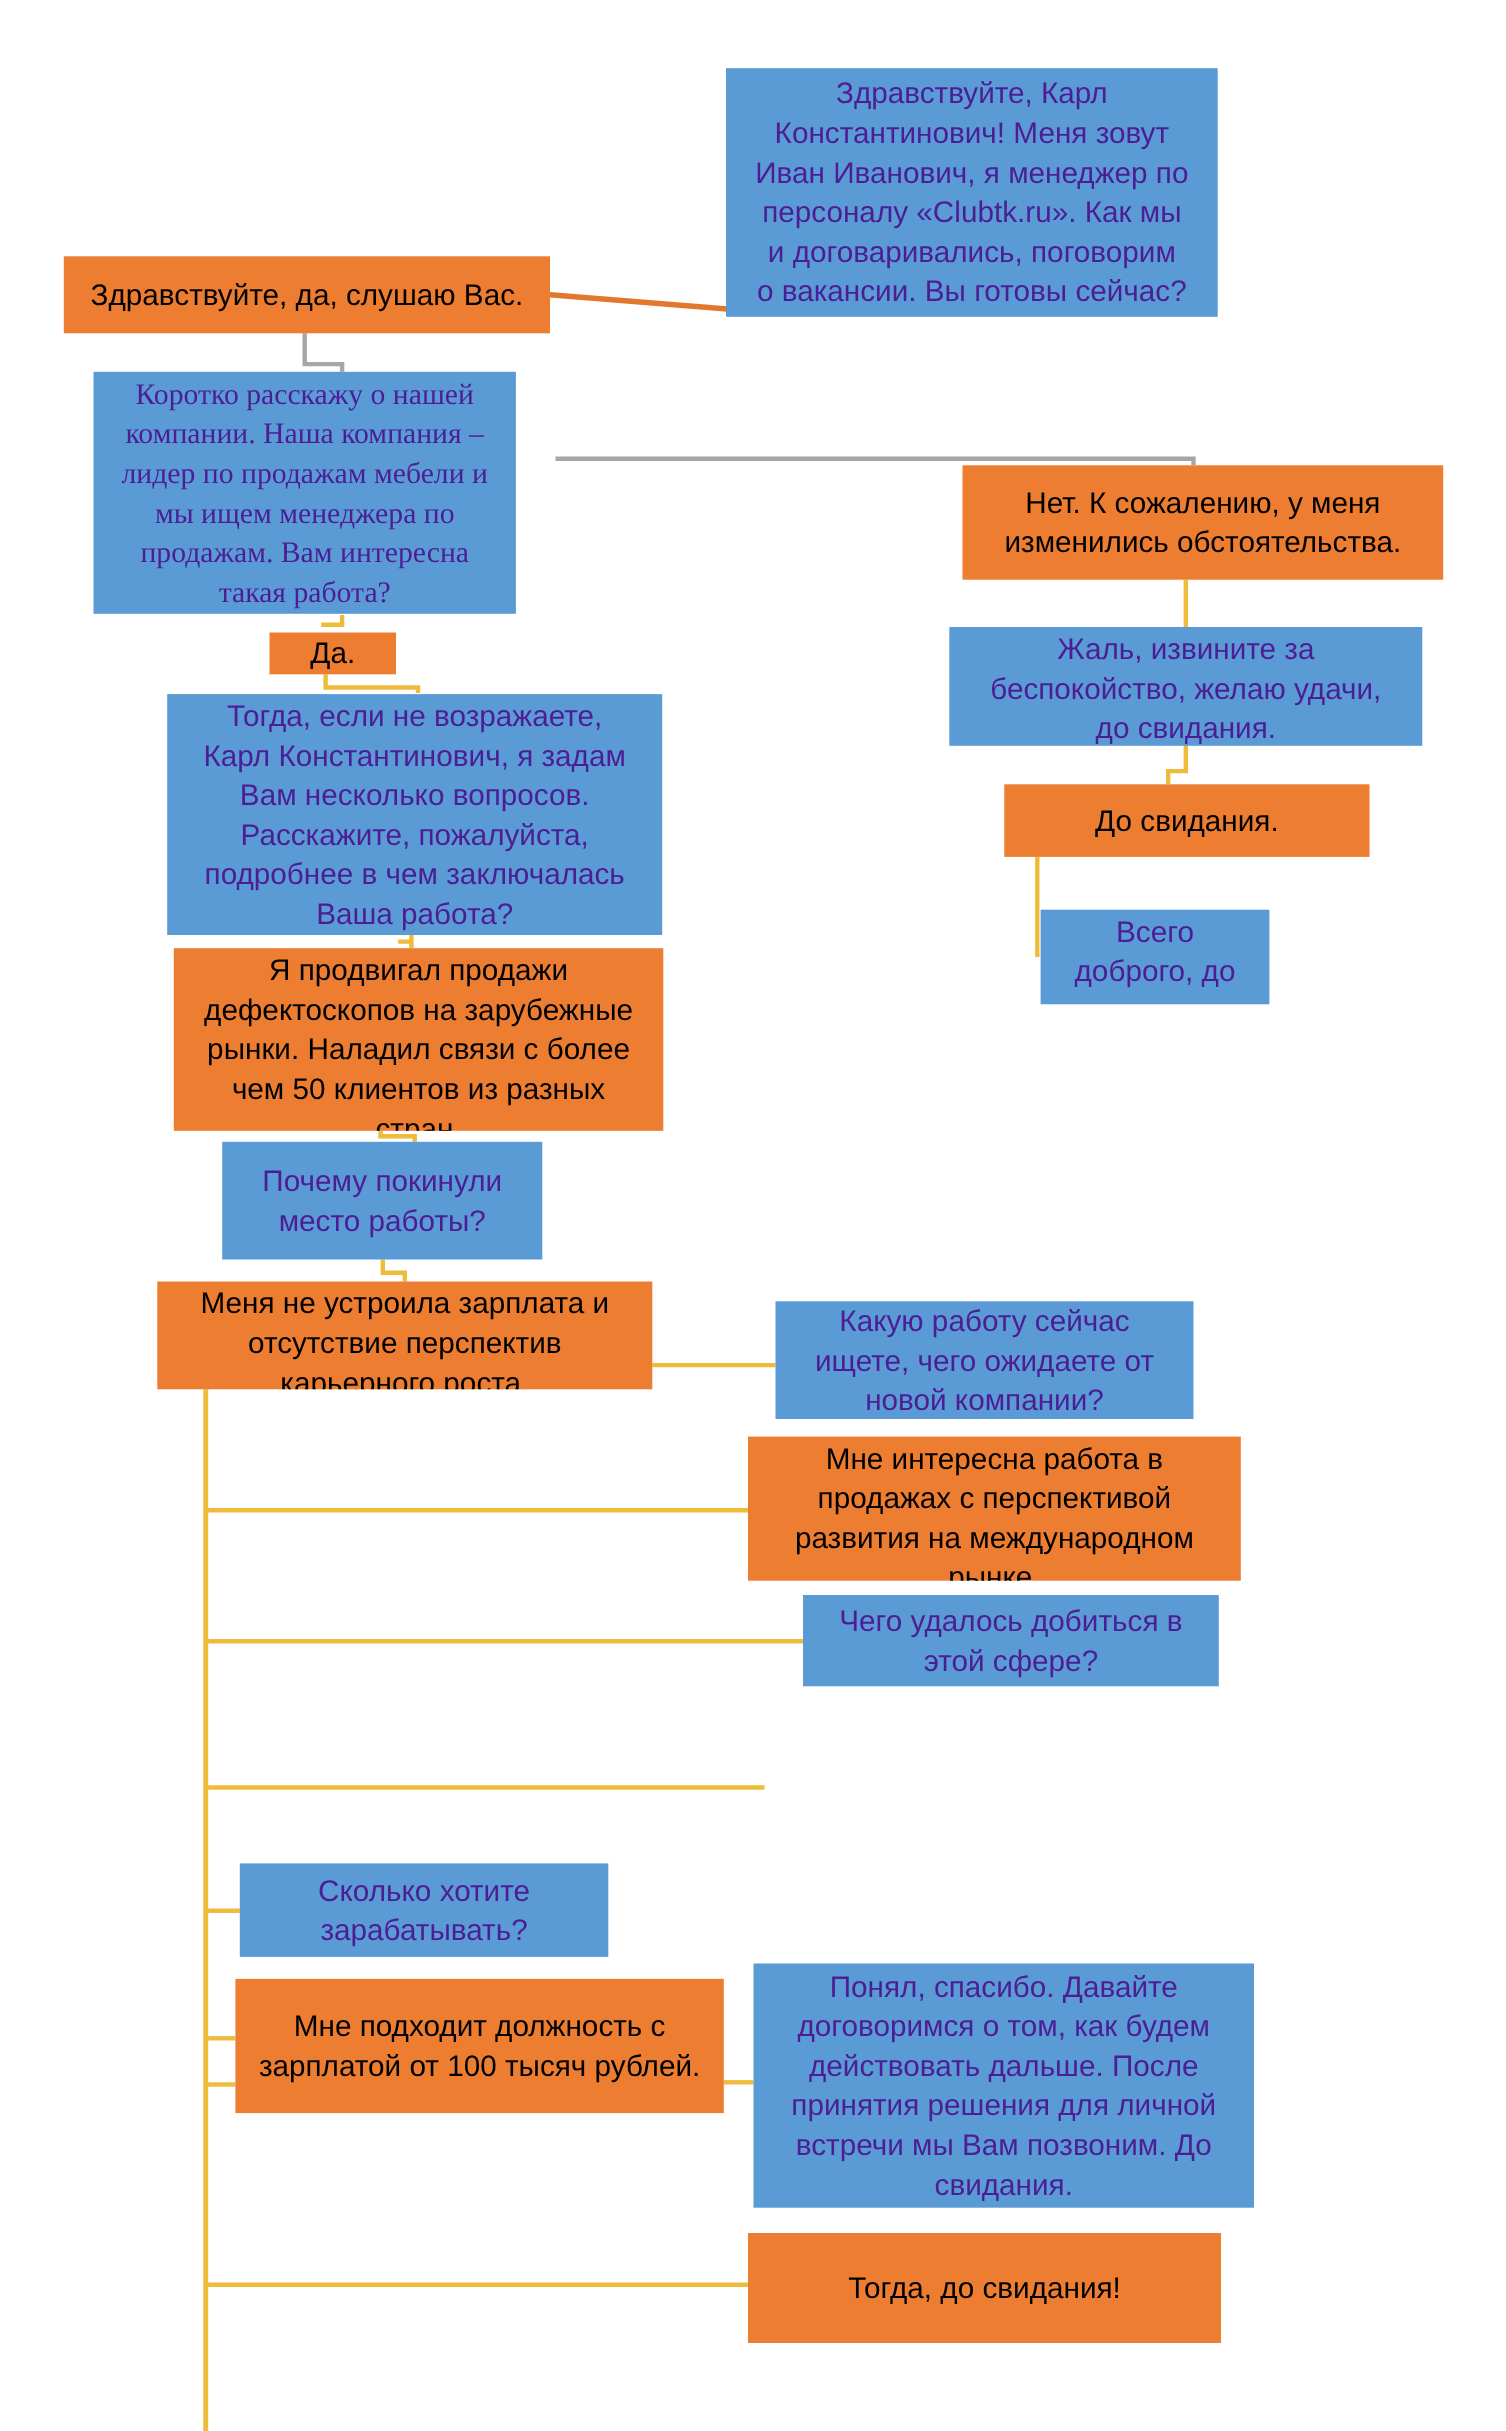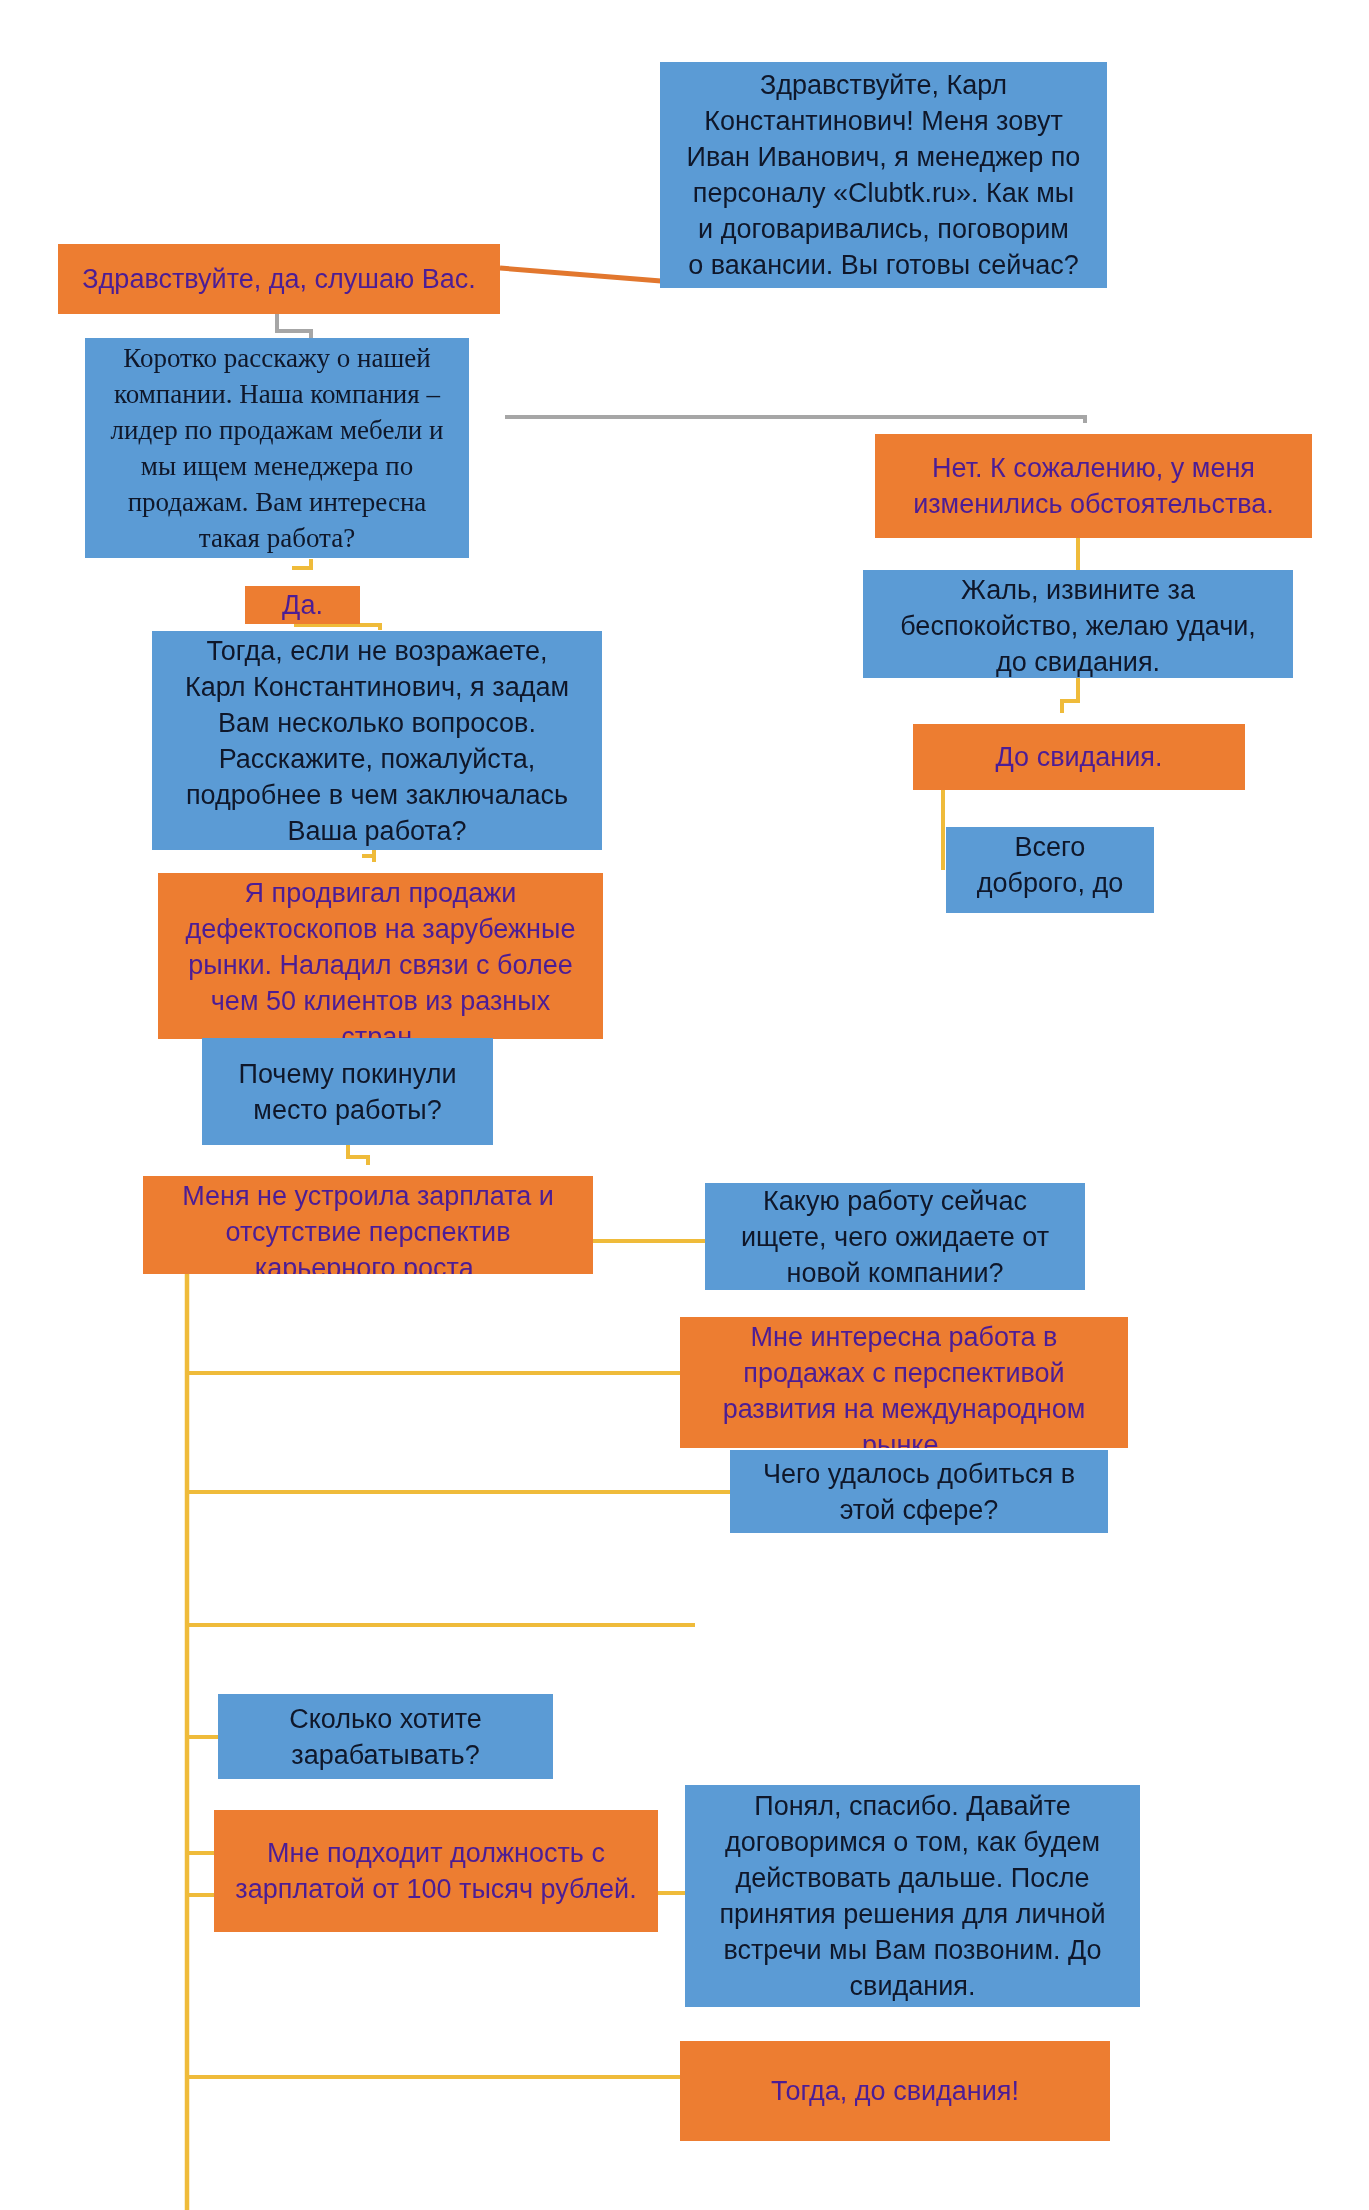--- a/index.html
+++ b/index.html
@@ -8,30 +8,30 @@
     width:1369px; height:2210px;
     background:#ffffff;
     font-family:"Liberation Sans","DejaVu Sans",sans-serif;
     overflow:hidden;
   }
   .wires { position:absolute; left:0; top:0; pointer-events:none; }
   .node {
     position:absolute;
     display:flex; align-items:center; justify-content:center;
     text-align:center;
-    color:#0f172a;
+    color:#4c1d95;
     font-size:27px; line-height:36px;
     white-space:pre;
     overflow:hidden;
     box-sizing:border-box;
     padding:2px 8px;
   }
   .node.top { align-items:flex-start; }
   .blue   { background:#5B9BD5; }
-  .orange { background:#ED7D31; color:#4c1d95;margin-top:11px; }
+  .orange { background:#ED7D31; color:#000000; }
 
   
   .n0  { left:660px;  top:62px;   width:447px; height:226px; }
   .n1  { left:58px;   top:233px;  width:442px; height:70px;  }
   .n2  { left:85px;   top:338px;  width:384px; height:220px;font-family:Liberation Serif, serif; }
   .n3  { left:245px;  top:575px;  width:115px; height:38px;  }
   .n4  { left:152px;  top:631px;  width:450px; height:219px; }
   .n5  { left:158px;  top:862px;  width:445px; height:166px; }
   .n6  { left:202px;  top:1038px; width:291px; height:107px; }
   .n7  { left:143px;  top:1165px; width:450px; height:98px;  }

